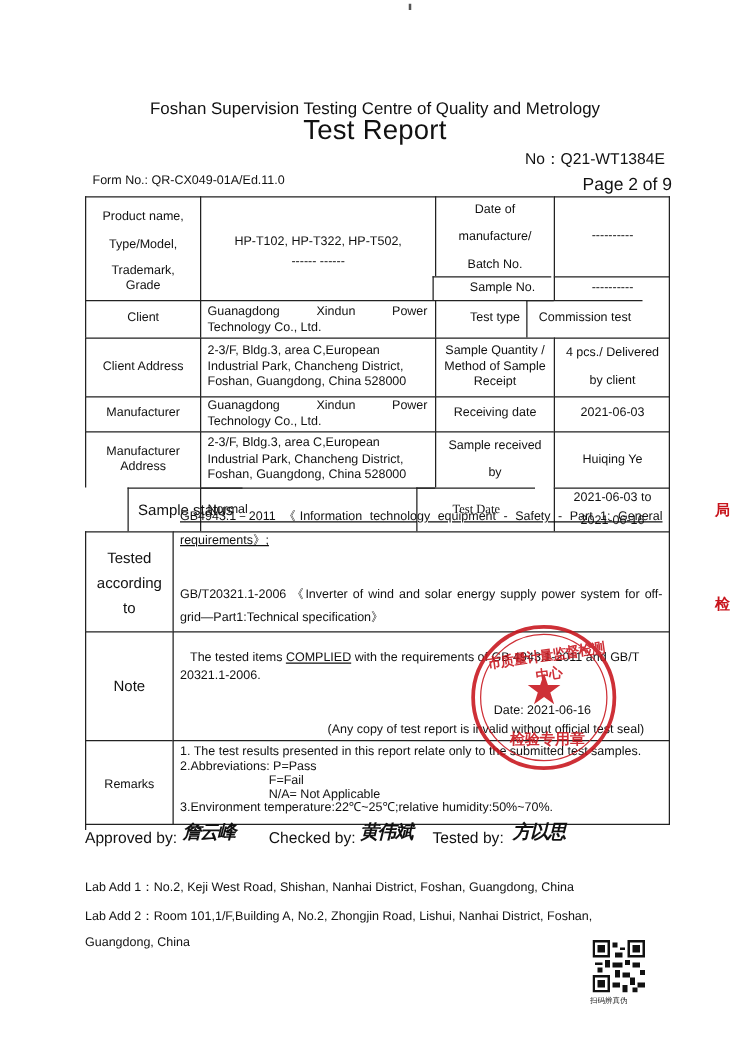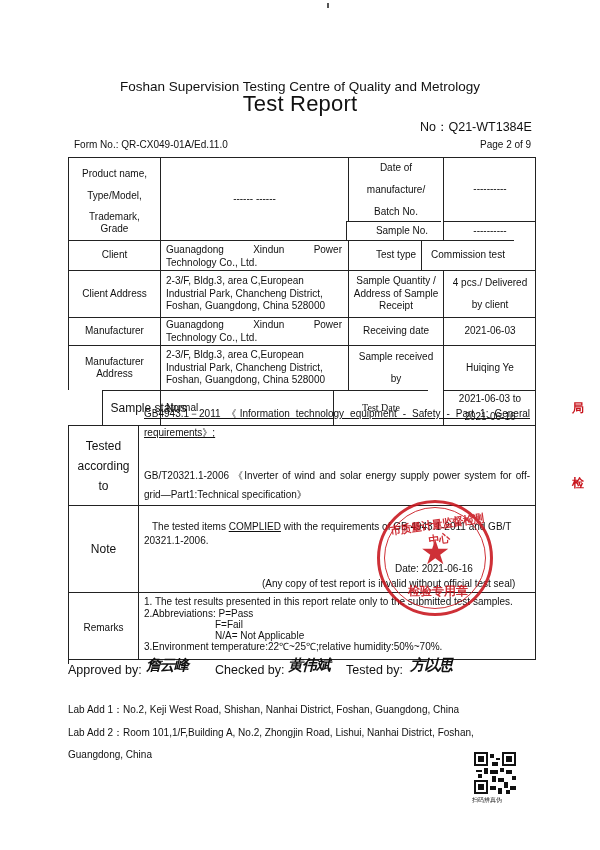--- a/index.html
+++ b/index.html
@@ -7,21 +7,21 @@
     width: 600px; height: 850px; position: relative; overflow: hidden;
     background: #ffffff; color: #111;
     font-family: "Liberation Sans", sans-serif;
   }
   .abs { position: absolute; }
   .tick { left: 327px; top: 3px; width: 2px; height: 5px; background: #555; }
   .org { left: 0; width: 600px; top: 79px; text-align: center; font-size: 13.5px; }
   .title { left: 0; width: 600px; top: 91px; text-align: center; font-size: 22px; letter-spacing: 0.2px; }
   .reportno { left: 420px; top: 119px; font-size: 12.5px; }
   .formno { left: 74px; top: 139px; font-size: 10px; }
-  .pageno { left: 480px; top: 139px; font-size: 10px; }
+  .pageno { left: 466px; top: 139px; font-size: 14px; }
 
   .cell {
     position: absolute; box-sizing: border-box;
     border-left: 1px solid #222; border-top: 1px solid #222;
     display: flex; align-items: center; justify-content: center;
     text-align: center; font-size: 10px; line-height: 1.25;
   }
   .cell.left { justify-content: flex-start; text-align: left; padding-left: 5px; }
   .tblframe { position: absolute; left: 68px; top: 157px; width: 468px; height: 503px;
     border-right: 1.5px solid #222; border-bottom: 1.5px solid #222; box-sizing: border-box; pointer-events: none; }
@@ -62,20 +62,21 @@
   <div class="cell multi gap16" style="left:68px;top:157px;width:92px;height:83px;">
     <div>
       <span>Product name,</span>
       <span>Type/Model,</span>
       <span style="line-height:12px;margin-top:4px">Trademark,</span>
       <span style="line-height:12px">Grade</span>
     </div>
   </div>
   <div class="cell multi gap16" style="left:160px;top:157px;width:188px;height:83px;">
     <div>
+      <span>HP-T102, HP-T322, HP-T502,</span>
       <span style="line-height:10px">------      ------</span>
     </div>
   </div>
   <div class="cell multi gap16" style="left:348px;top:157px;width:95px;height:64px;">
     <div>
       <span>Date of</span>
       <span>manufacture/</span>
       <span>Batch No.</span>
     </div>
   </div>
@@ -101,21 +102,21 @@
   <div class="cell left" style="left:160px;top:270px;width:188px;height:47px;">
     <div>
       <div>2-3/F, Bldg.3, area C,European</div>
       <div>Industrial Park, Chancheng District,</div>
       <div>Foshan, Guangdong, China 528000</div>
     </div>
   </div>
   <div class="cell multi" style="left:348px;top:270px;width:95px;height:47px;">
     <div>
       <span>Sample Quantity /</span>
-      <span>Address of Sample</span>
+      <span>Method of Sample</span>
       <span>Receipt</span>
     </div>
   </div>
   <div class="cell multi gap16" style="left:443px;top:270px;width:93px;height:47px;">
     <div>
       <span>4 pcs./ Delivered</span>
       <span>by client</span>
     </div>
   </div>
 

